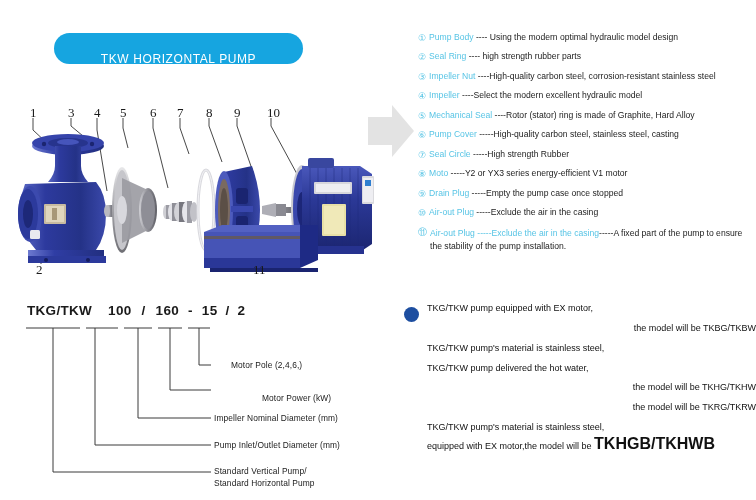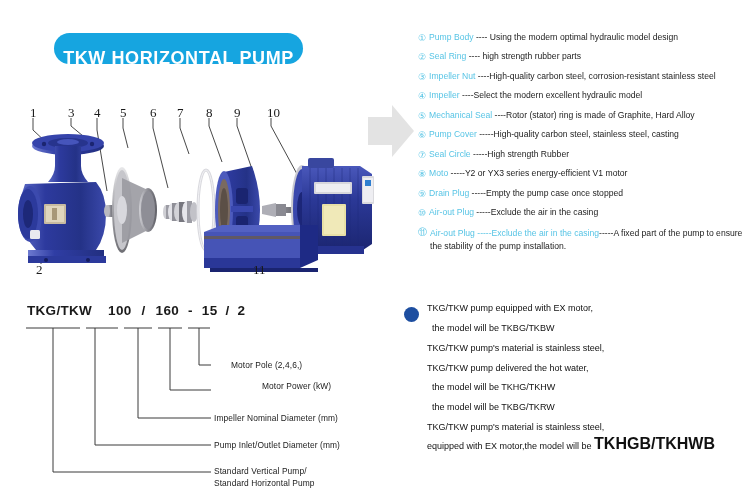--- a/index.html
+++ b/index.html
@@ -13,21 +13,21 @@
 
   
   .title-banner {
     position: absolute; left: 54px; top: 33px;
     width: 249px; height: 31px;
     background: #16a5e0;
     border-radius: 16px;
     display: flex; align-items: center; justify-content: center;
   }
   .title-banner .txt {
-    color: #ffffff; font-size: 18px; font-weight: bold;
+    color: #ffffff; font-size: 12px; font-weight: normal;
     letter-spacing: 0.6px; white-space: nowrap; margin-top: 20px;
   }
 
   .callout-num {
     position: absolute; font-family: "Liberation Serif", serif;
     font-size: 13px; color: #1a1a1a; line-height: 1;
   }
 
   
   .grey-arrow { position: absolute; left: 368px; top: 103px; width: 46px; height: 56px; }
@@ -66,21 +66,21 @@
   .notes { position: absolute; left: 404px; top: 303px; width: 352px; }
   .notes-dot {
     position: absolute; left: 0px; top: 4px;
     width: 15px; height: 15px; border-radius: 50%;
     background: #1d4ea0;
   }
   .note-line {
     font-size: 9px; color: #111; line-height: 1.15; white-space: nowrap;
     margin-bottom: 9.5px; padding-left: 23px;
   }
-  .note-line.indent { padding-left: 28px; }
+  .note-line.indent { padding-left: 28px; text-align: right; }
   .note-line.tight { margin-bottom: 3px; }
   .note-line .big { font-weight: bold; font-size: 16px; }
 </style>
 </head>
 <body>
 
 <div id="root">
 
   <div class="title-banner">
     <span class="txt">TKW HORIZONTAL PUMP</span>
@@ -320,32 +320,32 @@
 
         <path d="M138,33 L138,123 L211,123"></path>
 
         <path d="M95,33 L95,150 L211,150"></path>
 
         <path d="M53,33 L53,177 L211,177"></path>
       </g>
     </svg>
 
     <div class="nm-label" style="left:214px; top:65px;padding-left:17px;">Motor Pole (2,4,6,)</div>
-    <div class="nm-label" style="left:214px; top:86px;padding-left:48px;">Motor Power  (kW)</div>
+    <div class="nm-label" style="left:214px; top:98px;padding-left:48px;">Motor Power  (kW)</div>
     <div class="nm-label" style="left:214px; top:118px;">Impeller Nominal Diameter (mm)</div>
     <div class="nm-label" style="left:214px; top:145px;">Pump Inlet/Outlet Diameter (mm)</div>
     <div class="nm-label" style="left:214px; top:171px;">Standard Vertical  Pump/</div>
     <div class="nm-label" style="left:214px; top:183px;">Standard  Horizontal Pump</div>
   </div>
 
   <div class="notes">
     <div class="notes-dot"></div>
     <div class="note-line">TKG/TKW pump equipped with EX motor,</div>
     <div class="note-line indent">the model will be TKBG/TKBW</div>
     <div class="note-line">TKG/TKW pump's material is stainless steel,</div>
     <div class="note-line">TKG/TKW pump delivered the hot water,</div>
     <div class="note-line indent">the model will be TKHG/TKHW</div>
-    <div class="note-line indent">the model will be TKBG/TKRW</div>
+    <div class="note-line indent">the model will be TKRG/TKRW</div>
     <div class="note-line tight">TKG/TKW pump's material is stainless steel,</div>
     <div class="note-line"><span>equipped with EX motor,the model will be </span><span class="big">TKHGB/TKHWB</span></div>
   </div>
 
 </div>
 
 </body></html>

